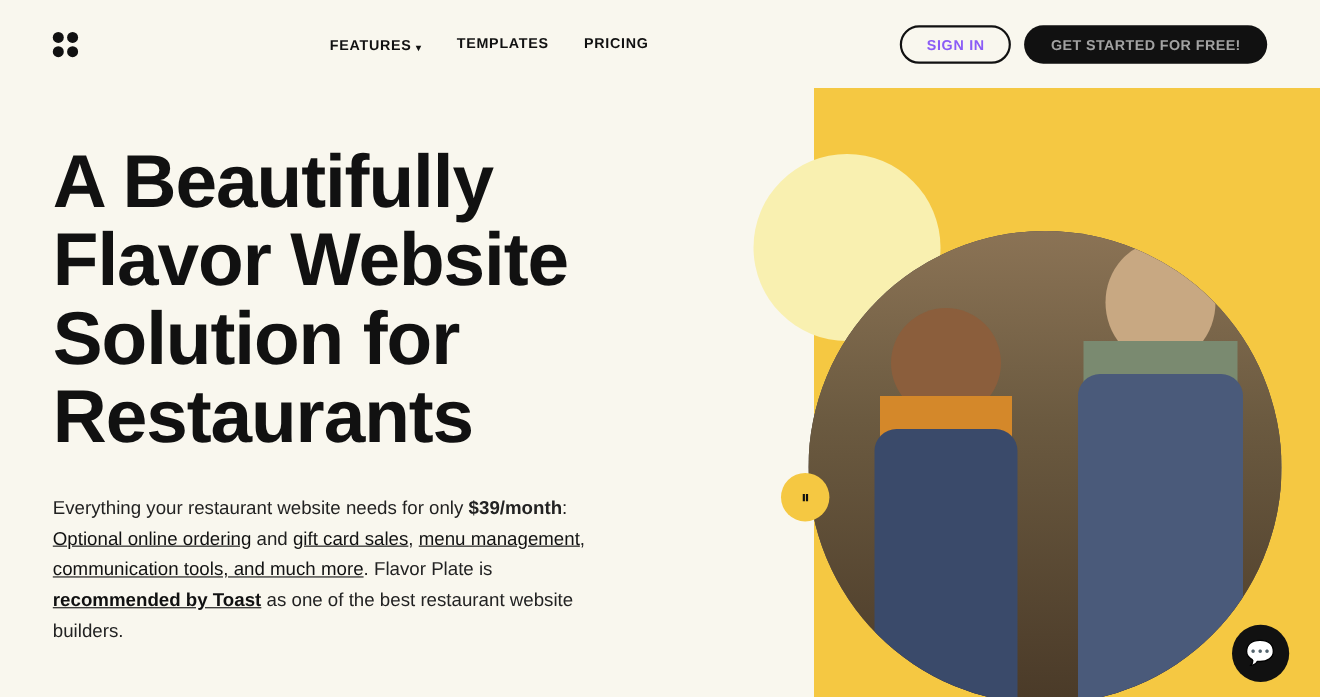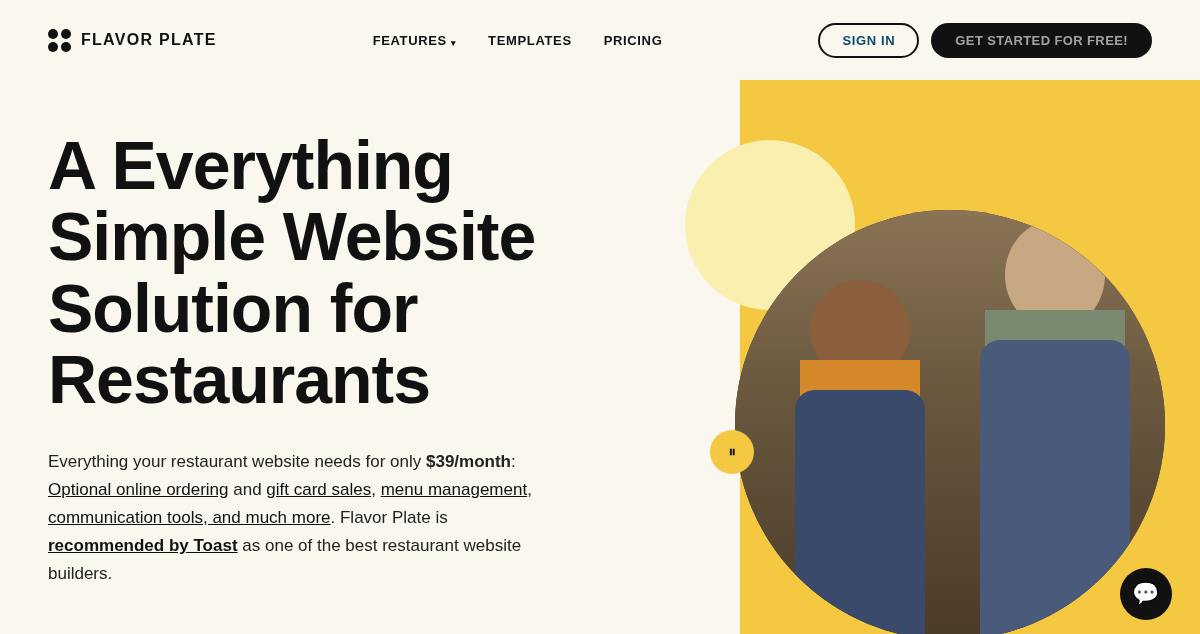--- a/index.html
+++ b/index.html
@@ -78,21 +78,21 @@
     }
     .btn-signin {
       border: 2px solid #111;
       background: transparent;
       border-radius: 30px;
       padding: 8px 22px;
       font-size: 13px;
       font-weight: 700;
       letter-spacing: 0.05em;
       cursor: pointer;
-      color: #0c4a6e;
+      color: #8b5cf6;
       text-transform: uppercase;
     }
     .btn-getstarted {
       background: #111;
       color: #a3a3a3;
       border: none;
       border-radius: 30px;
       padding: 10px 24px;
       font-size: 13px;
       font-weight: 600;
@@ -305,21 +305,20 @@
 <nav>
   <div class="logo">
     <div class="logo-icon">
       <div class="logo-dots-grid">
         <div class="logo-dot"></div>
         <div class="logo-dot"></div>
         <div class="logo-dot"></div>
         <div class="logo-dot"></div>
       </div>
     </div>
-    <span>FLAVOR PLATE</span>
   </div>
 
   <ul class="nav-links">
     <li>
       <a href="#" class="features-link">
         <span>FEATURES</span>
         <span class="chevron">▾</span>
       </a>
     </li>
     <li>
@@ -334,21 +333,21 @@
     <button class="btn-signin">SIGN IN</button>
     <button class="btn-getstarted">
       <strong>GET STARTED</strong><span> FOR FREE!</span>
     </button>
   </div>
 </nav>
 
 <section class="hero">
 
   <div class="hero-left">
-    <h1 class="hero-title">A Everything Simple Website Solution for Restaurants</h1>
+    <h1 class="hero-title">A Beautifully Flavor Website Solution for Restaurants</h1>
     <p class="hero-description">
       <span>Everything your restaurant website needs for only </span><strong>$39/month</strong><span>: </span><a href="#">Optional online ordering</a><span> and </span><a href="#">gift card sales</a><span>, </span><a href="#">menu management</a><span>, </span><a href="#">communication tools, and much more</a><span>. Flavor Plate is </span><a href="#" class="bold-underline">recommended by Toast</a><span> as one of the best restaurant website builders.</span>
     </p>
   </div>
 
   <div class="hero-right">
 
     <div class="yellow-bg"></div>
 
     <div class="circle-light"></div>

